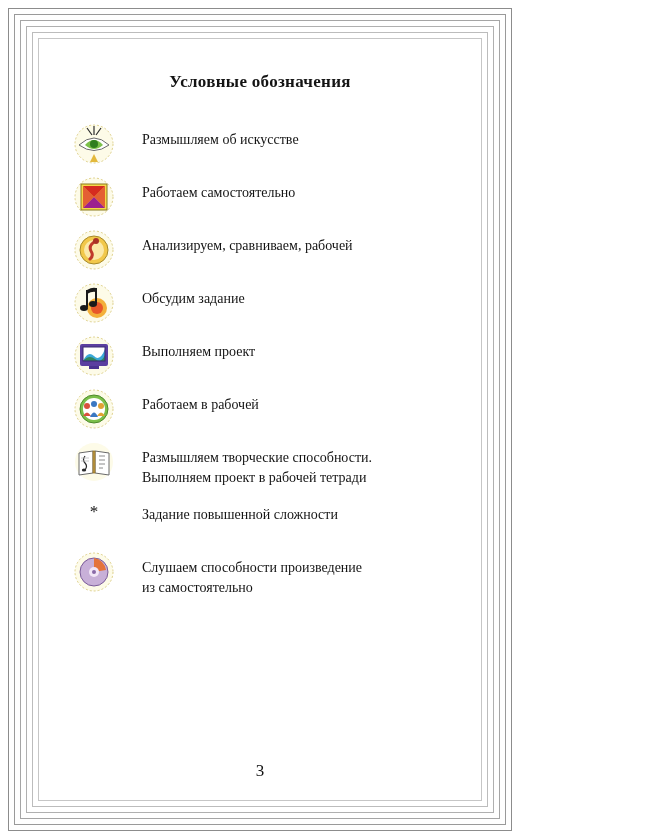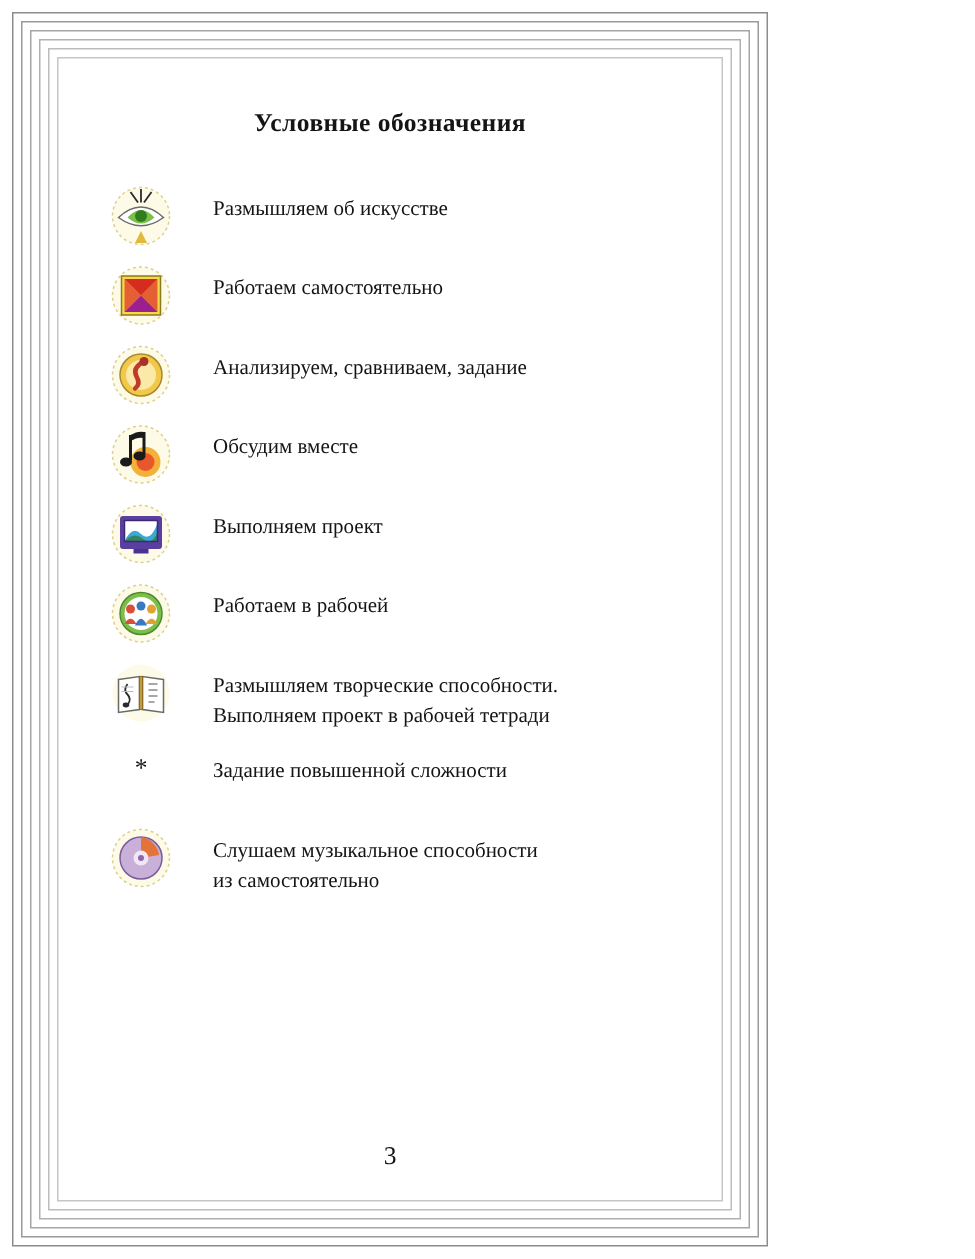--- a/index.html
+++ b/index.html
@@ -178,41 +178,41 @@
               <circle cx="22" cy="22" r="19" fill="#fdfbe8" stroke="#ded08a" stroke-width="1" stroke-dasharray="2 2"></circle>
               <circle cx="22" cy="22" r="14" fill="#f2c84b"></circle>
               <circle cx="22" cy="22" r="10" fill="#fbe9a8"></circle>
               <path d="M24 13 Q16 17 19 23 Q22 28 18 31" stroke="#c0392b" stroke-width="3" fill="none" stroke-linecap="round"></path>
               <circle cx="24" cy="13" r="3" fill="#a93226"></circle>
               <circle cx="22" cy="22" r="14" fill="none" stroke="#a68a2a" stroke-width="1"></circle>
             </svg>
           </div>
         </div>
         <div class="legend-text">
-          <span>Анализируем, сравниваем, задание</span>
+          <span>Анализируем, сравниваем, рабочей</span>
         </div>
       </li>
 
       <li class="legend-item">
         <div class="icon-cell">
           <div class="icon-badge">
             <svg viewBox="0 0 44 44">
               <circle cx="22" cy="22" r="19" fill="#fdfbe8" stroke="#ded08a" stroke-width="1" stroke-dasharray="2 2"></circle>
               <circle cx="25" cy="27" r="10" fill="#f3b03a"></circle>
               <circle cx="25" cy="27" r="6" fill="#e8572a"></circle>
               <path d="M15 9 L15 26" stroke="#1a1a1a" stroke-width="2"></path>
               <path d="M24 7 L24 22" stroke="#1a1a1a" stroke-width="2"></path>
               <path d="M15 9 Q20 6 24 7 L24 11 Q20 10 15 13 Z" fill="#1a1a1a"></path>
               <ellipse cx="12" cy="27" rx="4" ry="3" fill="#1a1a1a"></ellipse>
               <ellipse cx="21" cy="23" rx="4" ry="3" fill="#1a1a1a"></ellipse>
             </svg>
           </div>
         </div>
         <div class="legend-text">
-          <span>Обсудим вместе</span>
+          <span>Обсудим задание</span>
         </div>
       </li>
 
       <li class="legend-item">
         <div class="icon-cell">
           <div class="icon-badge">
             <svg viewBox="0 0 44 44">
               <circle cx="22" cy="22" r="19" fill="#fdfbe8" stroke="#ded08a" stroke-width="1" stroke-dasharray="2 2"></circle>
               <rect x="8" y="10" width="28" height="22" rx="2" fill="#5b3fa0"></rect>
               <rect x="11" y="13" width="22" height="14" fill="#ffffff"></rect>
@@ -285,21 +285,21 @@
               <circle cx="22" cy="22" r="19" fill="#fdfbe8" stroke="#ded08a" stroke-width="1" stroke-dasharray="2 2"></circle>
               <circle cx="22" cy="22" r="14" fill="#c8b0d8"></circle>
               <circle cx="22" cy="22" r="14" fill="none" stroke="#7a5c99" stroke-width="1"></circle>
               <path d="M22 8 A14 14 0 0 1 34 20 L22 22 Z" fill="#e4733a"></path>
               <circle cx="22" cy="22" r="5" fill="#f2e6f7"></circle>
               <circle cx="22" cy="22" r="2" fill="#8a6aa8"></circle>
             </svg>
           </div>
         </div>
         <div class="legend-text">
-          <span>Слушаем музыкальное способности</span>
+          <span>Слушаем способности произведение</span>
           <span class="line2">из самостоятельно</span>
         </div>
       </li>
 
     </ul>
 
     <div class="page-number">3</div>
 
   </div>
 </div>

